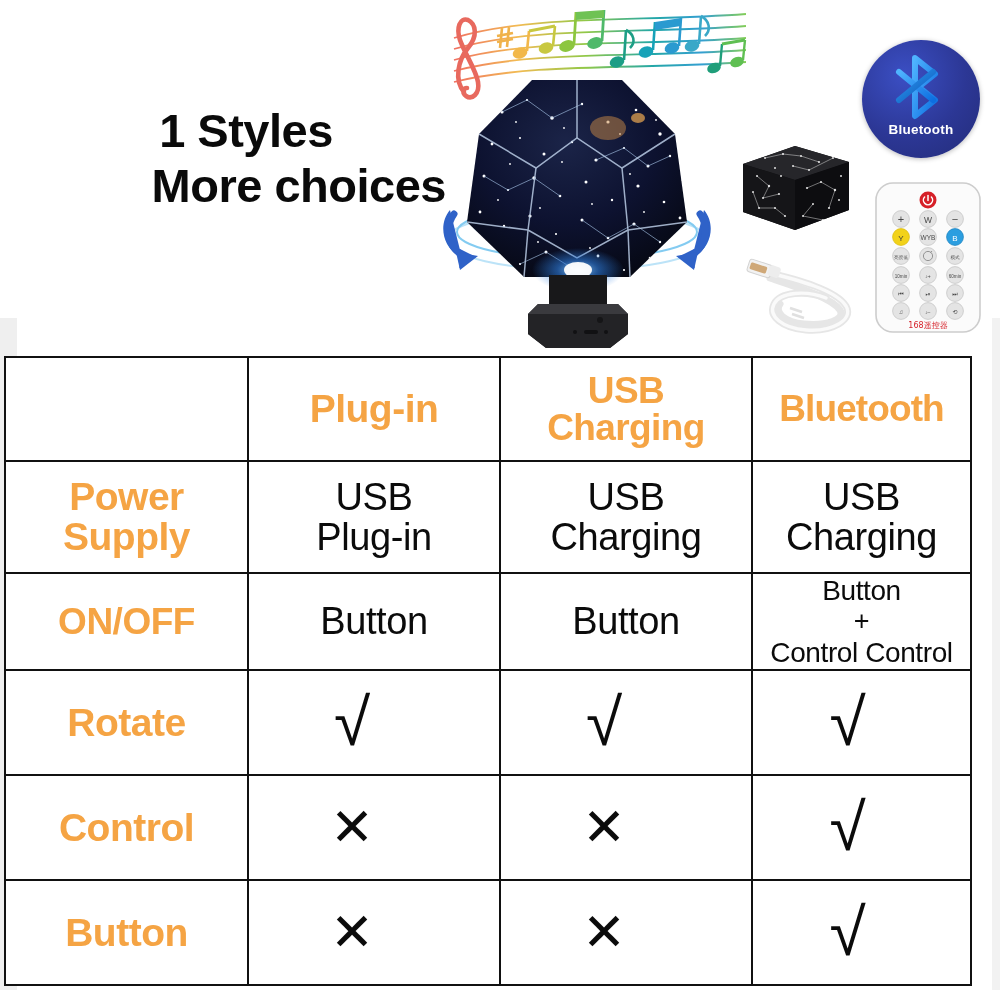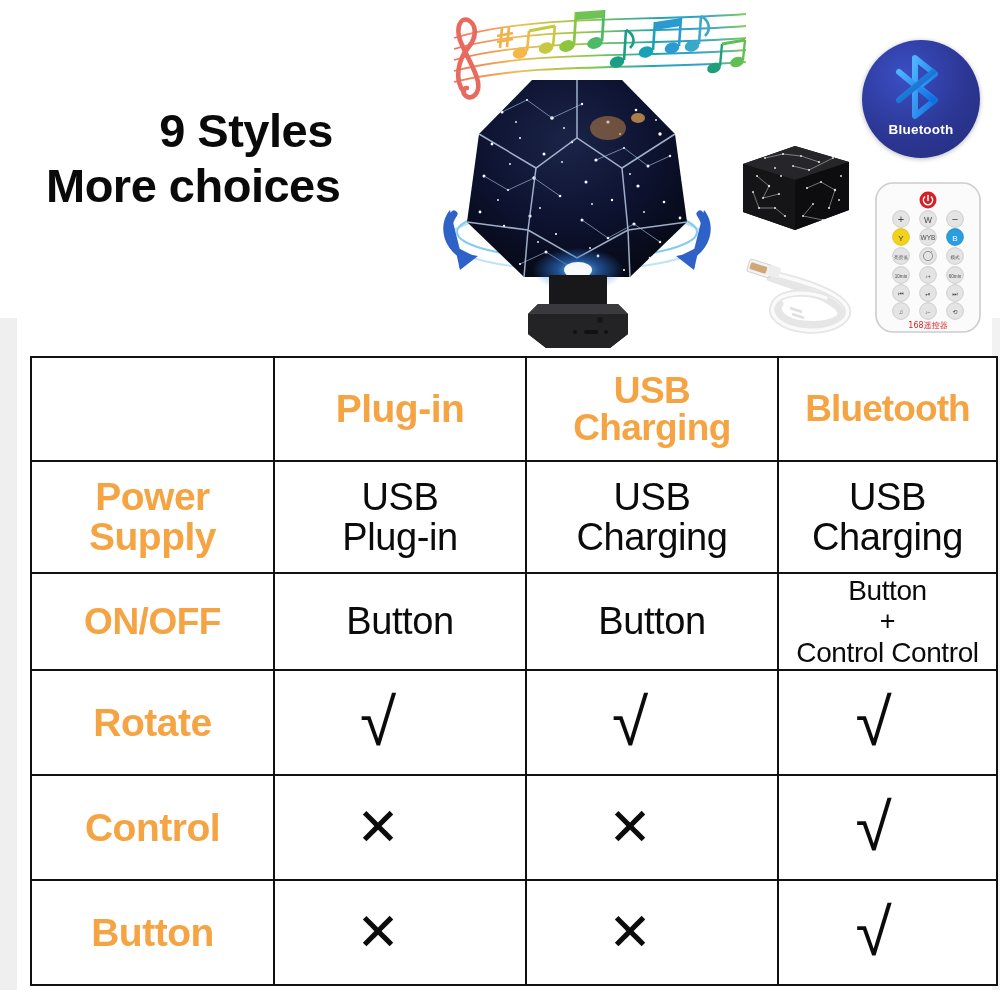--- a/index.html
+++ b/index.html
@@ -14,21 +14,21 @@
   
   .edge-strip{position:absolute;left:0;top:318px;width:17px;height:672px;background:#efefef;}
   .edge-strip-r{position:absolute;right:0;top:318px;width:8px;height:672px;background:#f2f2f2;}
 
   
   .hero{position:absolute;left:0;top:0;width:1000px;height:355px;}
 
   .headline{position:absolute;left:46px;top:104px;width:400px;color:#0a0a0a;
      font-weight:bold;line-height:1.16;letter-spacing:-0.5px;}
   .headline .l1{font-size:47px;display:block;text-align:center;}
-  .headline .l2{font-size:47px;display:block;text-align:left;}
+  .headline .l2{font-size:47px;display:block;text-align:right;}
 
   
   .music{position:absolute;left:424px;top:-4px;width:330px;height:112px;}
 
   
   .lamp{position:absolute;left:432px;top:72px;width:290px;height:285px;}
 
   
   .giftbox{position:absolute;left:735px;top:124px;width:122px;height:112px;}
 
@@ -40,21 +40,21 @@
      background:radial-gradient(circle at 36% 30%, #3b4fc4 0%, #2c3795 55%, #232c79 100%);
      box-shadow:0 1px 5px rgba(0,0,0,.28);}
   .btbadge .bt-label{position:absolute;left:0;bottom:21px;width:100%;text-align:center;
      color:#fff;font-size:13.5px;font-weight:bold;letter-spacing:.2px;}
   .btbadge svg{position:absolute;left:31px;top:14px;}
 
   
   .remote{position:absolute;left:872px;top:180px;width:112px;height:155px;}
 
   
-  table.cmp{position:absolute;left:30px;top:356px;width:966px;height:630px;
+  table.cmp{position:absolute;left:4px;top:356px;width:966px;height:630px;
      border-collapse:collapse;table-layout:fixed;background:#1d4ed8;}
   table.cmp td{border:2px solid #111;padding:0;vertical-align:middle;text-align:center;
      background:#fff;}
   col.c0{width:243px;} col.c1{width:252px;} col.c2{width:252px;} col.c3{width:219px;}
 
   .r-head{height:102px;}
   .r-power{height:110px;}
   .r-onoff{height:92px;}
   .r-mark{height:103px;padding-left:23px;}
 
@@ -84,21 +84,21 @@
 <body>
 
 <div id="root">
 
   <div class="edge-strip"></div>
   <div class="edge-strip-r"></div>
 
   <div class="hero">
 
     <div class="headline">
-      <span class="l1">9 Styles</span>
+      <span class="l1">1 Styles</span>
       <span class="l2">More choices</span>
     </div>
 
     <svg class="music" viewBox="0 0 330 112">
       <defs>
         <linearGradient id="stg" x1="0" y1="0" x2="1" y2="0">
           <stop offset="0" stop-color="#f06a5a"></stop>
             <stop offset=".22" stop-color="#f2b84a"></stop>
           <stop offset=".45" stop-color="#8cc63f"></stop>
             <stop offset=".68" stop-color="#19a3a3"></stop>

